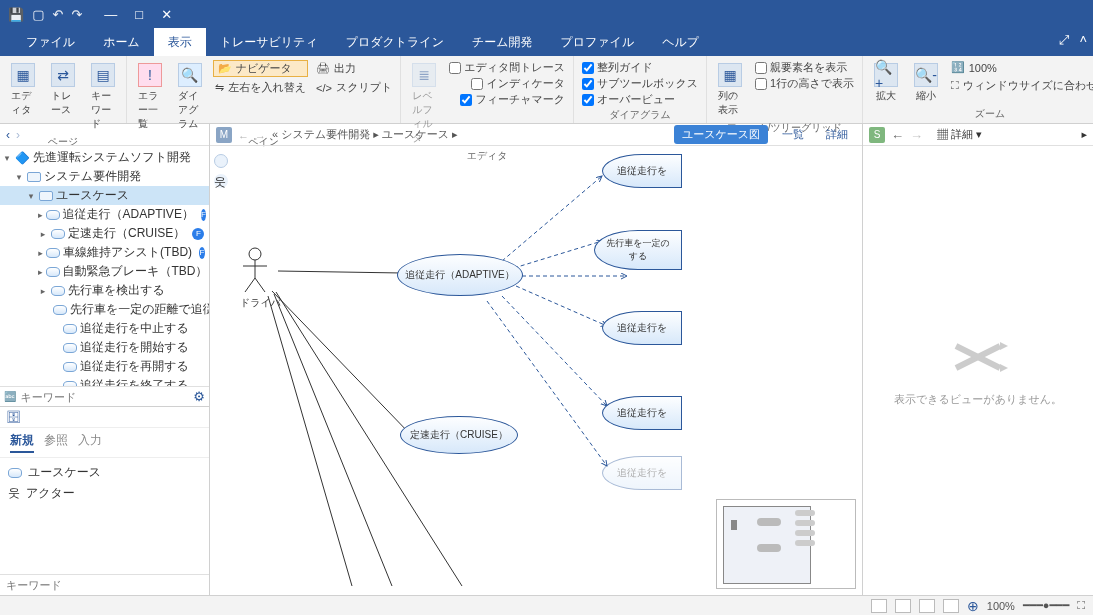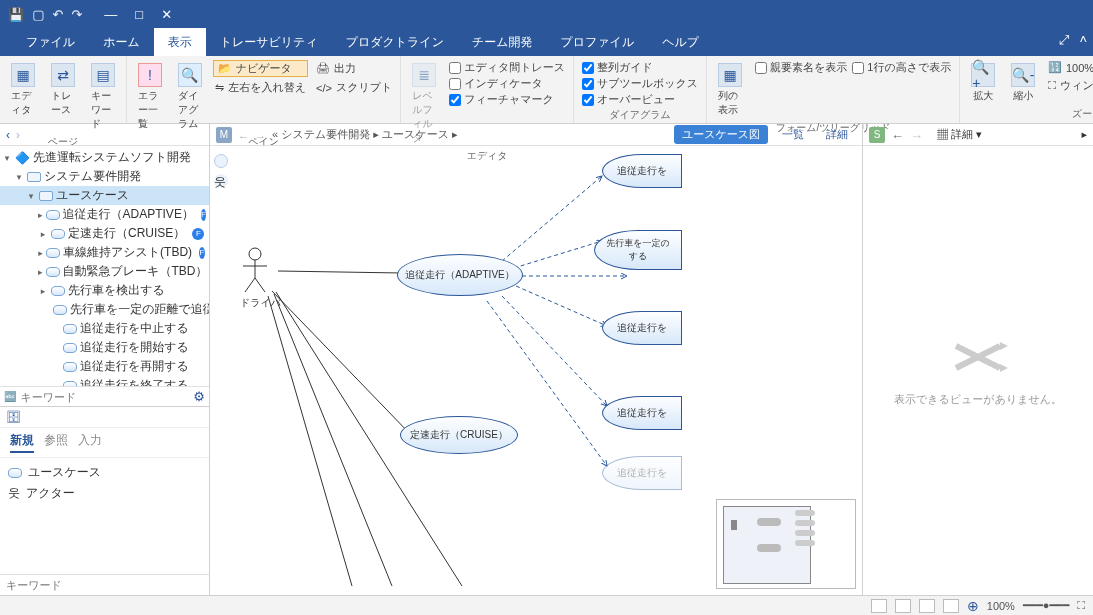--- a/index.html
+++ b/index.html
@@ -153,21 +153,21 @@
       </div>
     </div>
     <div class="label">ペイン</div>
   </div>
   <div class="rgroup">
     <div class="body">
       <div class="rbtn" style="opacity:.5">
           <div class="ico">≣</div>
           <span>レベルフィルタ</span>
         </div>
-      <div style="display:flex;flex-direction:column;gap:1px;">
+      <div style="display:flex;flex-direction:column;gap:1px;align-items:flex-end;">
         <label class="chk">
             <input type="checkbox" style="">
             <span>エディタ間トレース</span>
           </label>
         <label class="chk">
             <input type="checkbox" style="">
             <span>インディケータ</span>
           </label>
         <label class="chk">
             <input type="checkbox" checked="" style="">
@@ -195,21 +195,21 @@
       </div>
     </div>
     <div class="label">ダイアグラム</div>
   </div>
   <div class="rgroup">
     <div class="body">
       <div class="rbtn">
           <div class="ico">▦</div>
           <span>列の表示</span>
         </div>
-      <div style="display:flex;flex-direction:row;gap:1px;">
+      <div style="display:flex;flex-direction:column;gap:1px;">
         <label class="chk">
             <input type="checkbox" style="">
             <span>親要素名を表示</span>
           </label>
         <label class="chk">
             <input type="checkbox" style="">
             <span>1行の高さで表示</span>
           </label>
       </div>
     </div>

